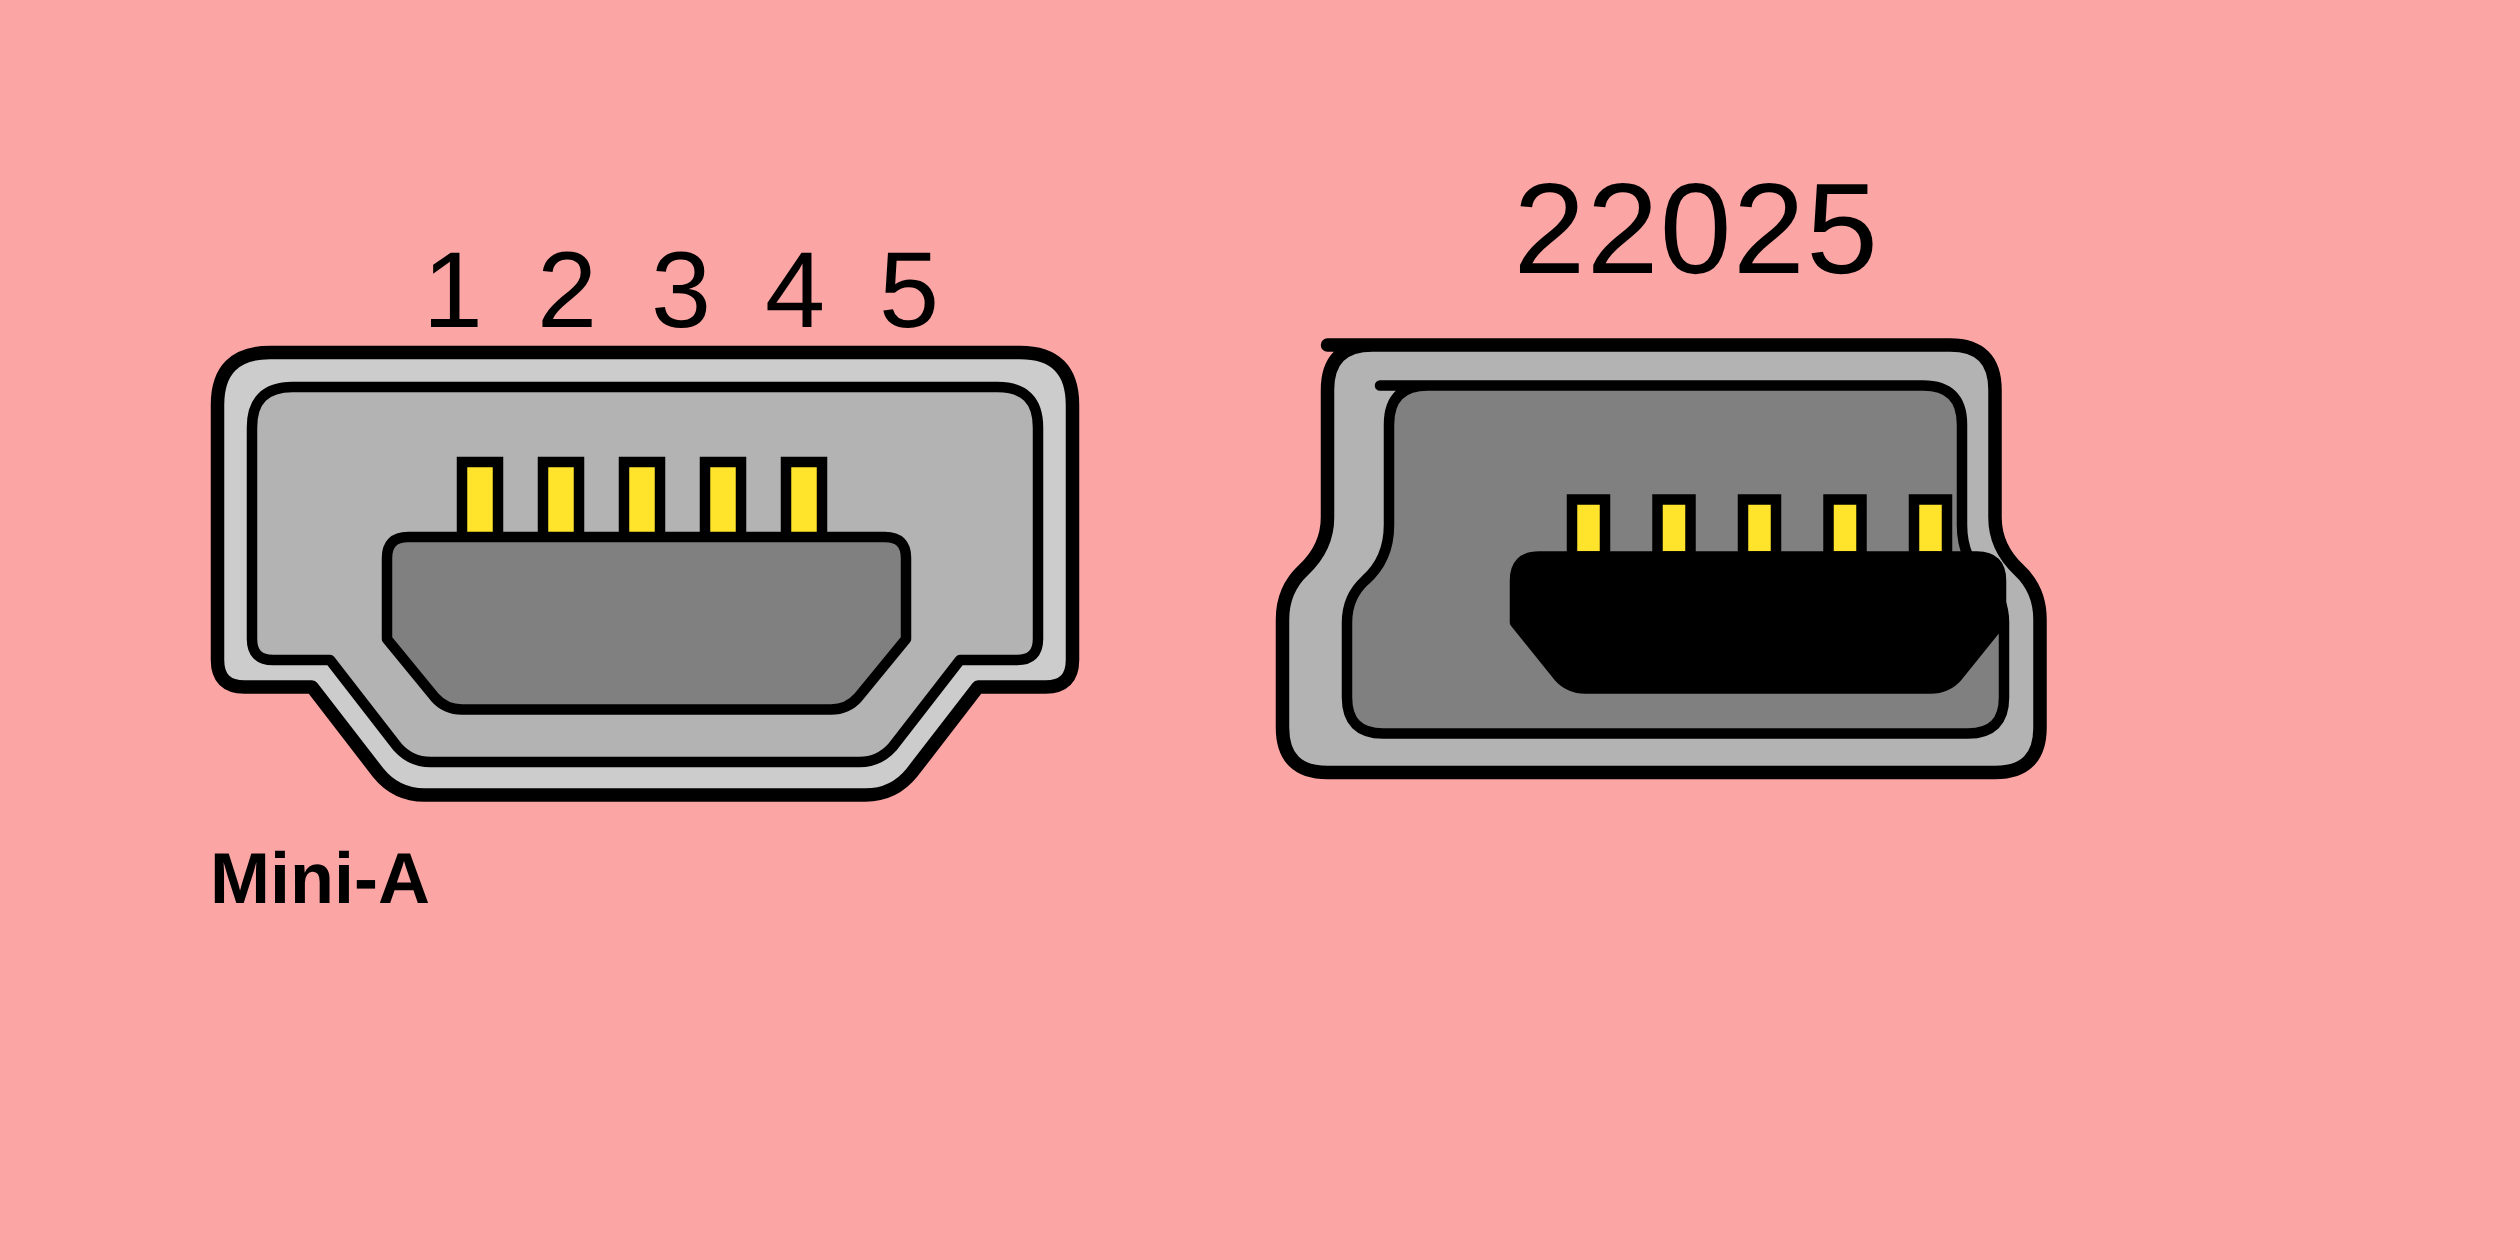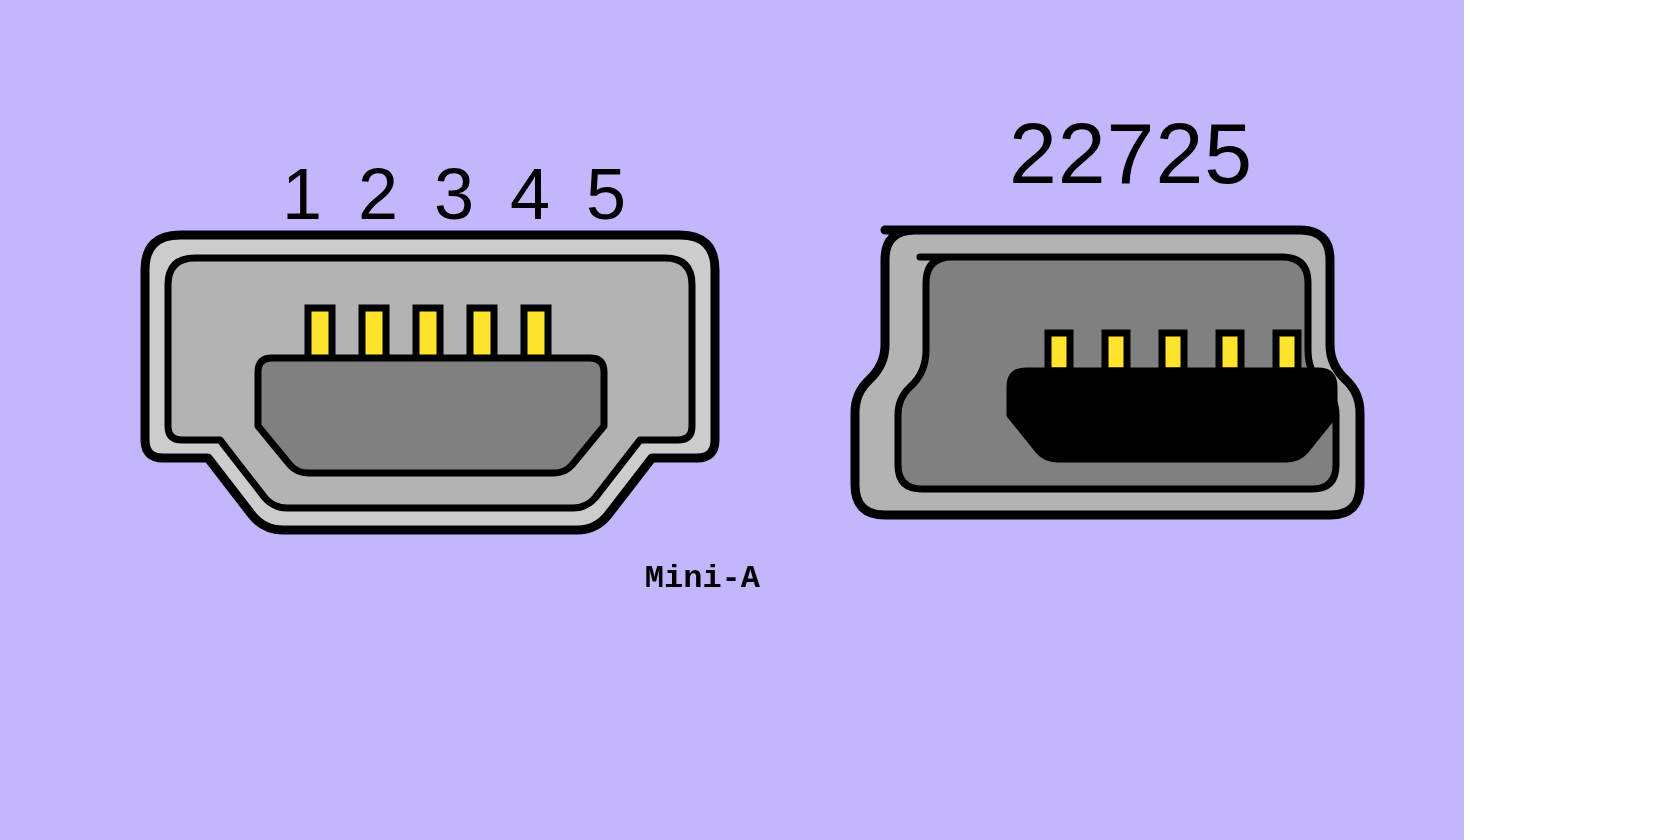--- a/index.html
+++ b/index.html
@@ -8,23 +8,23 @@
     background: #ffffff;
   }
   body {
     width: 1680px;
     height: 840px;
     font-family: "Liberation Sans", sans-serif;
     overflow: hidden;
   }
   #stage {
     position: relative;
-    width: 1464px;
+    width: 1680px;
     height: 840px;
-    background: #c4b5fd;
+    background: #fca5a5;
   }
   .connector-figure {
     position: absolute;
   }
   #fig-mini-a { left: 140px; top: 120px; width: 620px; height: 500px; }
   #fig-mini-b { left: 830px; top: 100px; width: 600px; height: 520px; }
 
   .pin-numbers {
     position: absolute;
     left: 0;
@@ -54,25 +54,25 @@
     position: absolute;
     left: 0;
   }
   #svg-mini-a { top: 110px; }
   #svg-mini-b { top: 125px; }
 
   .connector-label {
     position: absolute;
     left: 0;
     width: 100%;
-    text-align: right;
+    text-align: left;
     color: #000000;
-    font-family: Liberation Mono, monospace;
+    font-family: Liberation Sans, sans-serif;
     font-weight: bold;
-    font-size: 32px;
+    font-size: 48px;
     line-height: 1;
     user-select: none;
   }
   #label-mini-a { top: 443px; }
   #label-mini-b { top: 450px; }
 </style>
 </head>
 <body>
 
 <div id="stage">
@@ -134,21 +134,21 @@
                L 118 196
                L 118 142
                Q 118 128 132 128 Z" fill="#808080" stroke="#000000" stroke-width="7" stroke-linejoin="round"></path>
     </svg>
 
     <div class="connector-label" id="label-mini-a">Mini-A</div>
   </div>
 
   <div class="connector-figure" id="fig-mini-b">
 
-    <div class="pin-numbers" id="numbers-mini-b">22725</div>
+    <div class="pin-numbers" id="numbers-mini-b">22025</div>
 
     <svg class="connector-svg" id="svg-mini-b" width="600" height="310" viewBox="0 0 600 310">
 
       <path d="M 55 5
                L 470 5
                Q 500 5 500 35
                L 500 120
                Q 500 140 516 155
                Q 530 168 530 188
                L 530 260

